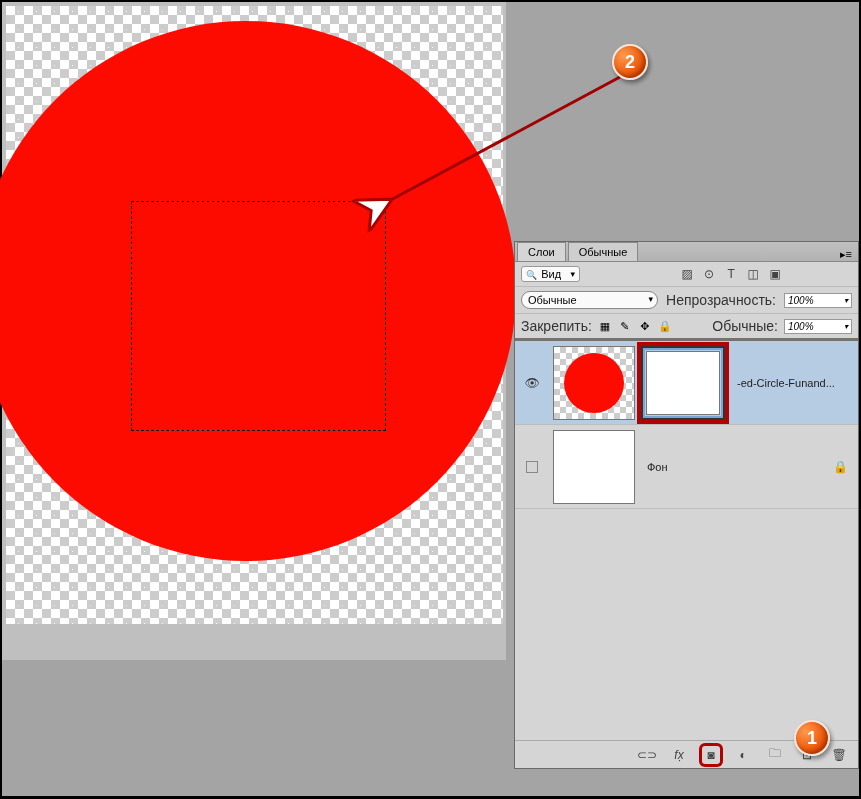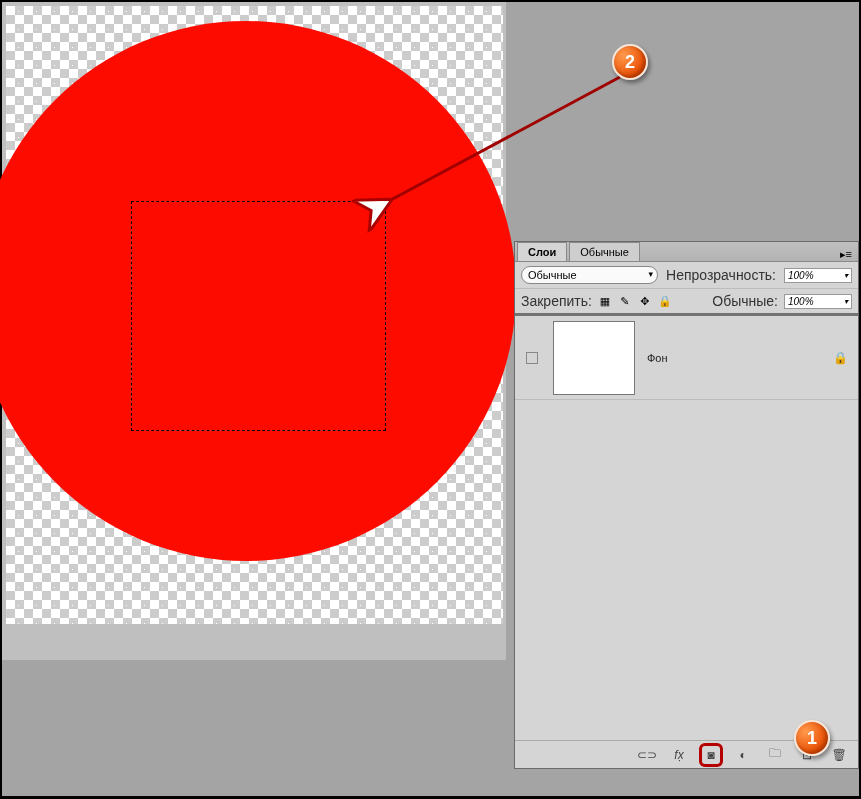--- a/index.html
+++ b/index.html
@@ -43,21 +43,21 @@
   .panel {
     position: absolute; left: 512px; top: 239px; width: 345px; height: 528px;
     background: #d5d5d5; border: 1px solid #6a6a6a;
   }
   
   .panel-tabs {
     height: 20px; background: linear-gradient(#c0c0c0,#b2b2b2); border-bottom: 1px solid #888;
     display: flex; align-items: flex-end;
   }
   .tab { padding: 3px 10px; font-size: 11px; background: #cecece; border: 1px solid #888; border-bottom: none; margin-left: 2px; cursor: pointer; }
-  .tab.active { background: #d5d5d5; font-weight: bold; }
+  .tab.active { background: #d5d5d5; font-weight: normal; }
   .panel-menu { margin-left: auto; padding: 0 6px; font-size: 11px; }
   
   .filter-row { display: flex; align-items: center; padding: 4px 6px; gap: 100px; border-bottom: 1px solid #bcbcbc; }
   .filter-select { display: flex; align-items: center; gap: 4px; border: 1px solid #999; background: #fafafa; padding: 1px 18px 1px 4px; border-radius: 3px; font-size: 11px; position: relative; }
   .filter-select::after { content: '▾'; position: absolute; right: 4px; font-size: 9px; }
   .search-icon::before { content: '🔍'; font-size: 9px; }
   .icon-btns { display: flex; gap: 8px; }
   .icon-btns span { width: 14px; height: 14px; display: inline-flex; align-items: center; justify-content: center; font-size: 12px; color: #444; }
   
   .blend-row { display: flex; align-items: center; padding: 4px 6px; gap: 8px; border-bottom: 1px solid #bcbcbc; }
@@ -130,20 +130,33 @@
     </div>
   </div>
 
   <div class="panel">
     <div class="panel-tabs">
       <div class="tab active">Слои</div>
       <div class="tab">Обычные</div>
       <div class="panel-menu">▸≡</div>
     </div>
 
+    <div class="filter-row">
+      <div class="filter-select">
+        <span class="search-icon"></span>
+        <span>Вид</span>
+      </div>
+      <div class="icon-btns">
+        <span>▨</span>
+        <span>⊙</span>
+        <span>T</span>
+        <span>◫</span>
+        <span>▣</span>
+      </div>
+    </div>
 
     <div class="blend-row">
       <div class="dropdown">Обычные</div>
       <span class="label-sm">Непрозрачность:</span>
       <div class="pct-input">100%</div>
     </div>
 
     <div class="lock-row">
       <span class="label-sm">Закрепить:</span>
       <div class="lock-icons">
@@ -151,20 +164,34 @@
         <span>✎</span>
         <span>✥</span>
         <span>🔒</span>
       </div>
       <div class="spacer"></div>
       <span class="label-sm">Обычные:</span>
       <div class="pct-input">100%</div>
     </div>
 
     <div class="layers-list">
+      <div class="layer-row selected">
+        <div class="vis-col">
+            <span class="eye"></span>
+          </div>
+        <div class="thumbs">
+          <div class="thumb checker-mini">
+              <div class="red-mini"></div>
+            </div>
+          <div class="mask-highlight">
+              <div class="thumb"></div>
+            </div>
+        </div>
+        <div class="layer-name">-ed-Circle-Funand...</div>
+      </div>
       <div class="layer-row">
         <div class="vis-col">
             <span class="blank-check"></span>
           </div>
         <div class="thumbs">
           <div class="thumb"></div>
         </div>
         <div class="layer-name">Фон</div>
         <div class="lock-badge">🔒</div>
       </div>

